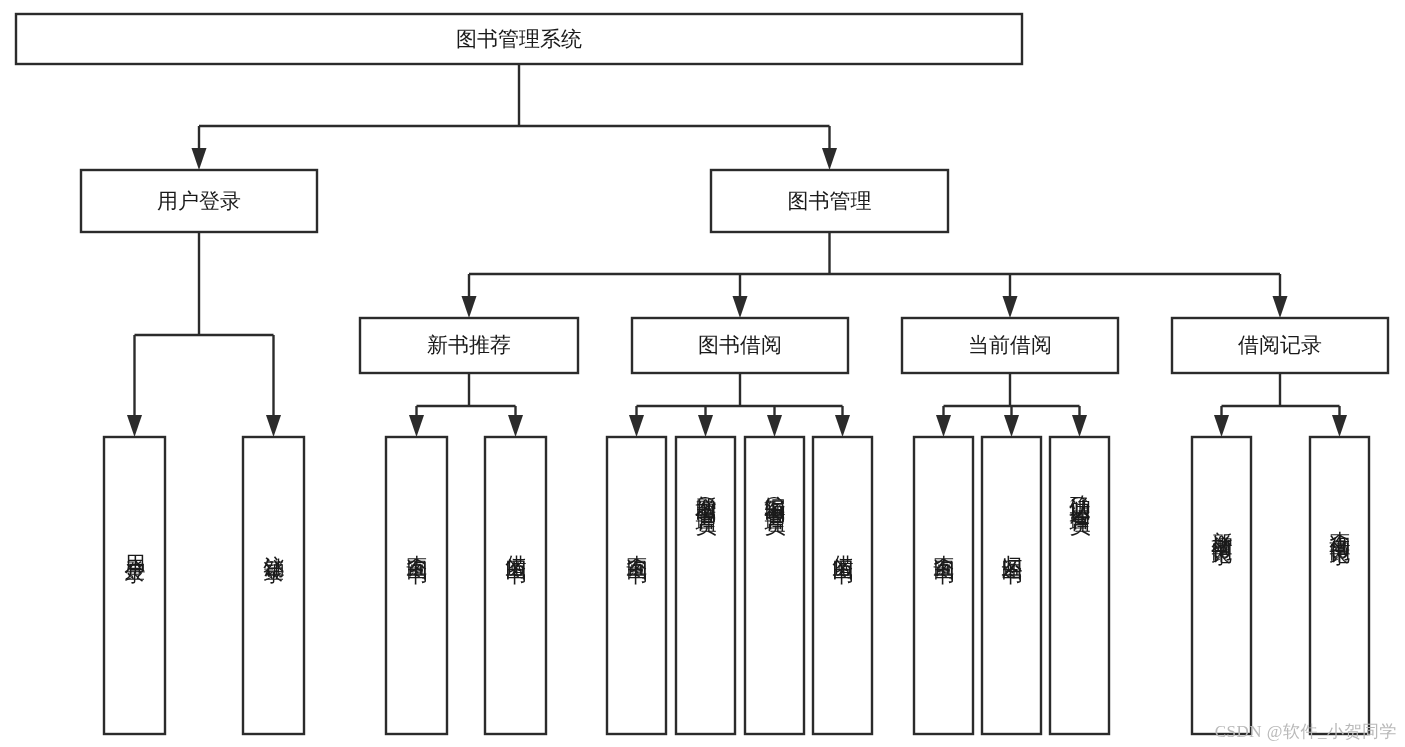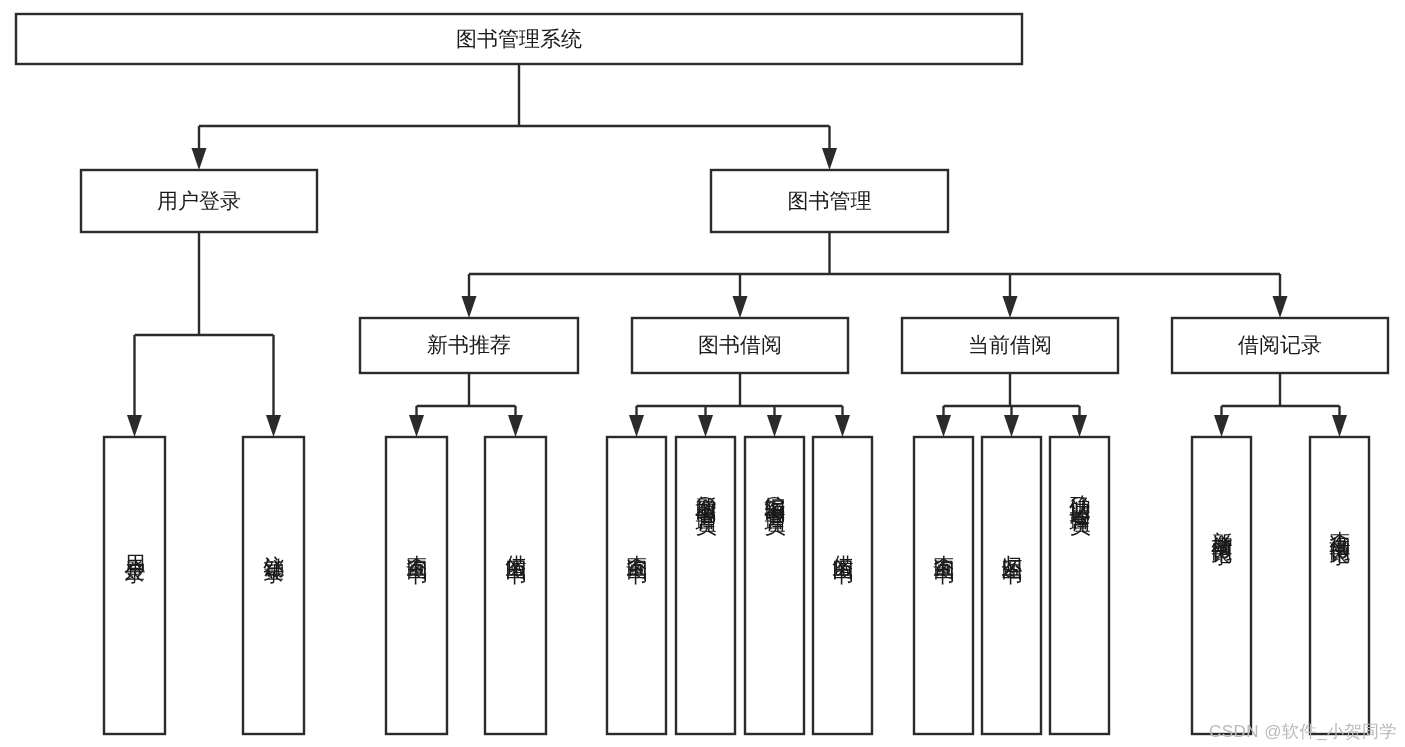--- a/index.html
+++ b/index.html
@@ -61,21 +61,21 @@
     font-size: 21px;
     line-height: 1.18;
     color: #1a1a1a;
     letter-spacing: 3px;
     white-space: nowrap;
   }
   .watermark {
     position: absolute;
     right: 8px;
     bottom: 4px;
-    font-family: Liberation Sans, sans-serif;
+    font-family: Liberation Serif, serif;
     font-size: 17px;
     color: #b9b9b9;
     letter-spacing: 0.5px;
     white-space: nowrap;
     pointer-events: none;
   }
 </style>
 </head>
 <body>
 

